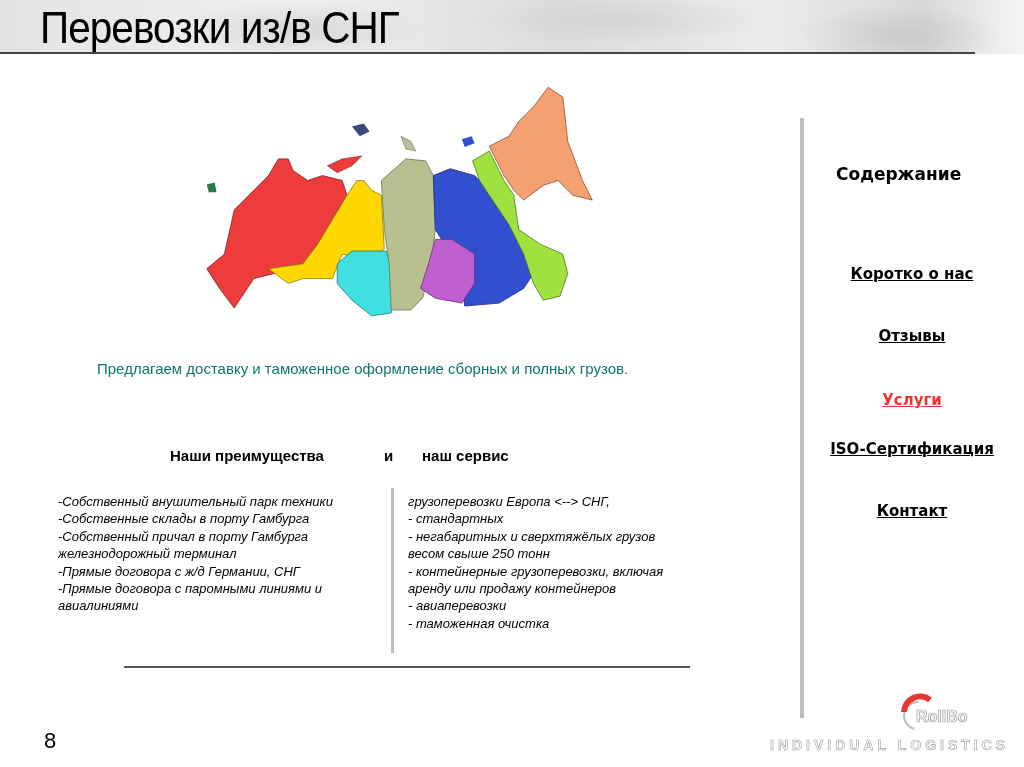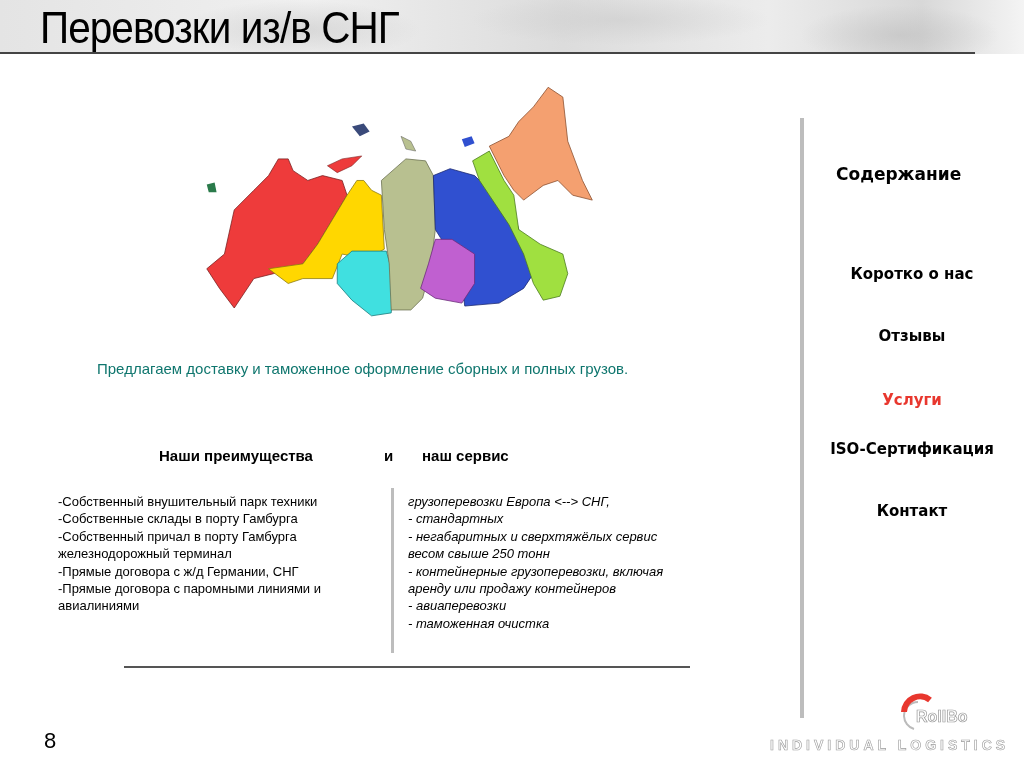--- a/index.html
+++ b/index.html
@@ -20,35 +20,35 @@
   }
   .title {
     position: absolute; left: 40px; top: 4px; font-size: 44px; line-height: 48px;
     letter-spacing: -1px; transform: scaleX(0.92); transform-origin: left;
   }
   .title-rule { position: absolute; left: 0; top: 52px; width: 975px; height: 2px; background: #444; }
 
   .map { position: absolute; left: 195px; top: 82px; width: 412px; height: 246px; }
 
   .lead { position: absolute; left: 97px; top: 360px; font-size: 15px; color: #0f766e; }
-  .adv-head { position: absolute; left: 159px; top: 447px; font-size: 15px; font-weight: bold; }
+  .adv-head { position: absolute; left: 170px; top: 447px; font-size: 15px; font-weight: bold; }
   .and-word { position: absolute; left: 384px; top: 447px; font-size: 15px; font-weight: bold; }
   .svc-head { position: absolute; left: 422px; top: 447px; font-size: 15px; font-weight: bold; }
 
-  .list-left { position: absolute; left: 58px; top: 493px; width: 330px; font-size: 13px; line-height: 17.4px; }
+  .list-left { position: absolute; left: 58px; top: 493px; width: 330px; font-size: 13px; font-style: italic; line-height: 17.4px; }
   .list-right { position: absolute; left: 408px; top: 493px; width: 320px; font-size: 13px; font-style: italic; line-height: 17.4px; }
   .list-left div, .list-right div { white-space: nowrap; }
   .col-divider { position: absolute; left: 391px; top: 488px; width: 3px; height: 165px; background: #bdbdbd; }
   .bottom-rule { position: absolute; left: 124px; top: 666px; width: 566px; height: 2px; background: #555; }
 
   .page-num { position: absolute; left: 44px; top: 728px; font-size: 22px; }
 
   .side-divider { position: absolute; left: 800px; top: 118px; width: 4px; height: 600px; background: #bdbdbd; }
   .sidebar-title { position: absolute; left: 836px; top: 164px; font-family: "DejaVu Sans", sans-serif; font-weight: bold; font-size: 17px; }
-  .side-item { position: absolute; font-family: "DejaVu Sans", sans-serif; font-weight: bold; font-size: 15px; width: 220px; text-align: center; left: 802px; cursor: pointer; }
+  .side-item { position: absolute; font-family: "DejaVu Sans", sans-serif; font-weight: bold; font-size: 15px; width: 220px; text-align: center; left: 802px; cursor: pointer; text-decoration: underline; }
   .side-item.active { color: #e8372e; margin-top: 12px; }
 
   .logo { position: absolute; left: 890px; top: 692px; width: 130px; height: 40px; }
   .tagline { position: absolute; left: 770px; top: 737px; font-size: 14px; letter-spacing: 4px; color: #c8c8c8; font-weight: bold;
     -webkit-text-stroke: 0.6px #9a9a9a; color: #fff; white-space: nowrap; }
 </style>
 </head>
 <body>
 
 <div class="header-band"></div>
@@ -94,21 +94,21 @@
   <div>-Прямые договора с ж/д Германии, СНГ</div>
   <div>-Прямые договора с паромными линиями  и</div>
   <div>авиалиниями</div>
 </div>
 
 <div class="col-divider"></div>
 
 <div class="list-right">
   <div>грузоперевозки Европа  &lt;--&gt; СНГ,</div>
   <div>- стандартных</div>
-  <div>- негабаритных и сверхтяжёлых сервис</div>
+  <div>- негабаритных и сверхтяжёлых грузов</div>
   <div>весом свыше 250 тонн</div>
   <div>- контейнерные грузоперевозки, включая</div>
   <div>аренду или продажу контейнеров</div>
   <div>- авиаперевозки</div>
   <div>- таможенная очистка</div>
 </div>
 
 <div class="bottom-rule"></div>
 
 <div class="page-num">8</div>

